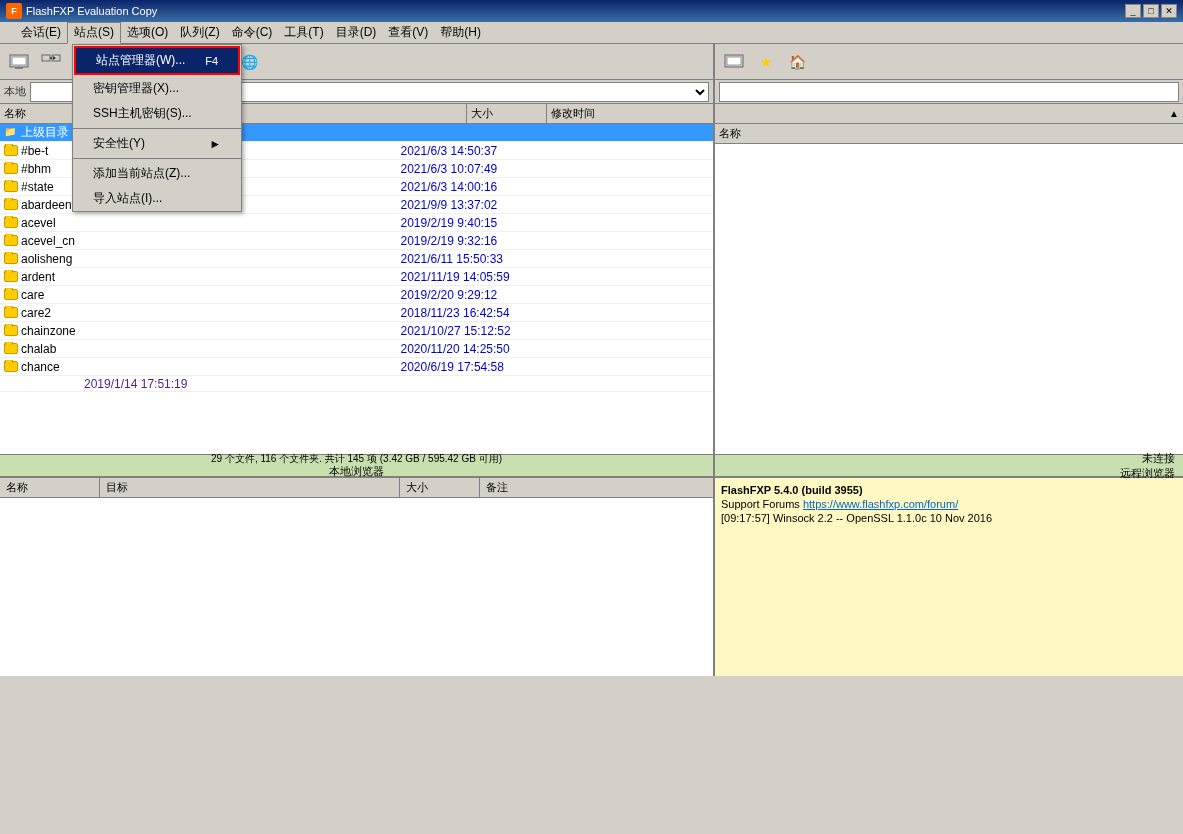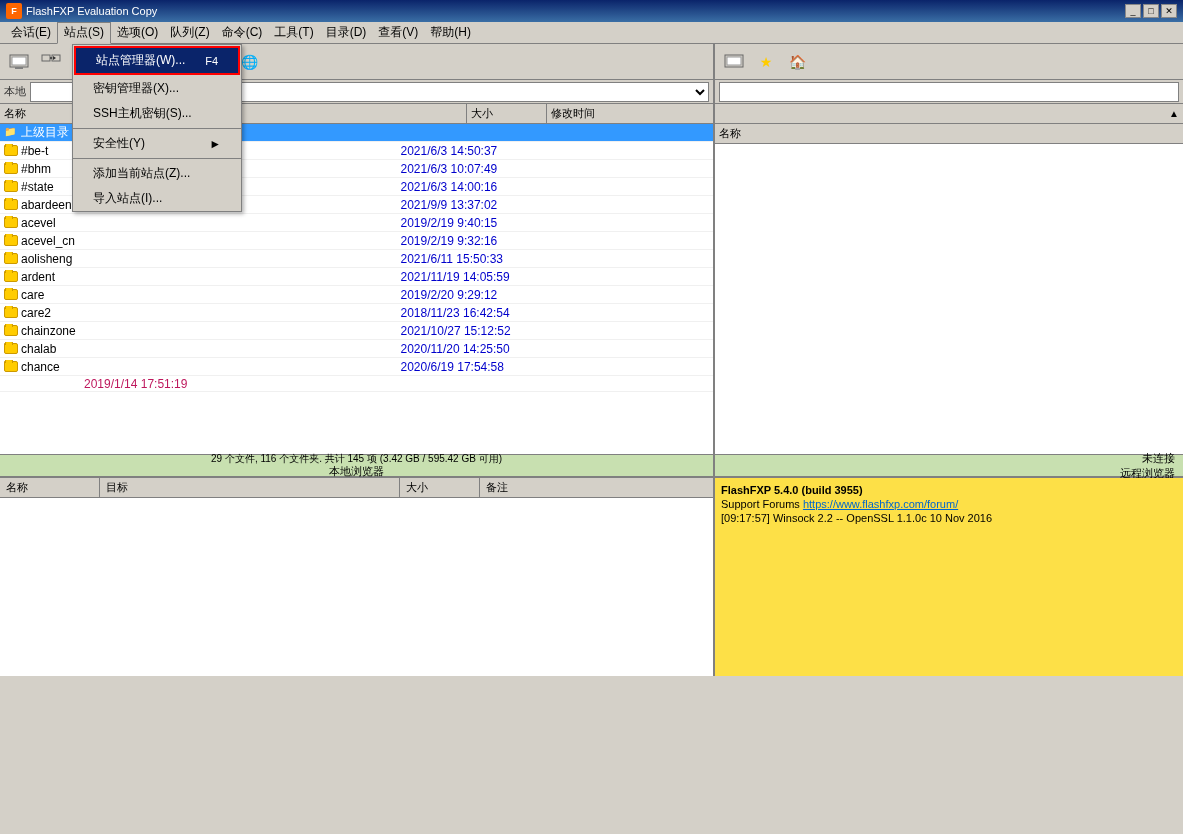--- a/index.html
+++ b/index.html
@@ -54,21 +54,21 @@
       color: #000;
     }
 
     
     .menu-bar {
       background: #d4d0c8;
       height: 22px;
       display: flex;
       align-items: center;
       border-bottom: 1px solid #808080;
-      padding: 0 5px;
+      padding: 0 15px;
       position: relative;
     }
     .menu-item {
       padding: 2px 6px;
       cursor: pointer;
       font-size: 12px;
       white-space: nowrap;
       height: 22px;
       display: flex;
       align-items: center;
@@ -510,21 +510,21 @@
         <div class="file-cell-name" style="flex:1;">
           <span class="folder-icon"></span>
           <span>chance</span>
         </div>
         <div class="file-cell-size" style="width:80px;"></div>
         <div class="file-cell-date" style="width:150px; color:#0000cc;">2020/6/19  17:54:58</div>
       </div>
 
       <div class="file-row" style="height:16px; overflow:hidden;">
         <div class="file-cell-size" style="width:80px;"></div>
-        <div class="file-cell-date" style="width:150px; color:#be185d;">2019/1/14  17:51:19</div>
+        <div class="file-cell-date" style="width:150px; color:#4c1d95;">2019/1/14  17:51:19</div>
       </div>
     </div>
   </div>
 
   <div class="right-panel">
 
     <div style="background:#d4d0c8; height:20px; display:flex; align-items:center; padding:0 4px; border-bottom:1px solid #808080; justify-content:flex-end;">
       <span style="font-size:10px;">▲</span>
     </div>
 
@@ -553,21 +553,21 @@
   <div style="width:715px; border-right:2px solid #808080; background:white; display:flex; flex-direction:column;">
     <div style="display:flex; background:#d4d0c8; height:20px; align-items:center; border-bottom:1px solid #808080; font-size:11px;">
       <div style="width:100px; padding:0 6px; border-right:1px solid #808080; height:100%; display:flex; align-items:center;">名称</div>
       <div style="width:300px; padding:0 6px; border-right:1px solid #808080; height:100%; display:flex; align-items:center;">目标</div>
       <div style="width:80px; padding:0 6px; border-right:1px solid #808080; height:100%; display:flex; align-items:center;">大小</div>
       <div style="flex:1; padding:0 6px; height:100%; display:flex; align-items:center;">备注</div>
     </div>
     <div style="flex:1; overflow:auto;"></div>
   </div>
 
-  <div style="flex:1; background:#fde047; padding:6px; overflow-y:auto; font-size:11px;">
+  <div style="flex:1; background:#fef9c3; padding:6px; overflow-y:auto; font-size:11px;">
     <div style="font-weight:bold; margin-bottom:2px;">
       <span>FlashFXP 5.4.0 (build 3955)</span>
     </div>
     <div style="margin-bottom:2px;">
       <span>Support Forums </span><span style="color:#0066cc; text-decoration:underline;">https://www.flashfxp.com/forum/</span>
     </div>
     <div style="margin-bottom:2px;">
       <span>[09:17:57]  Winsock 2.2 -- OpenSSL 1.1.0c  10 Nov 2016</span>
     </div>
   </div>

